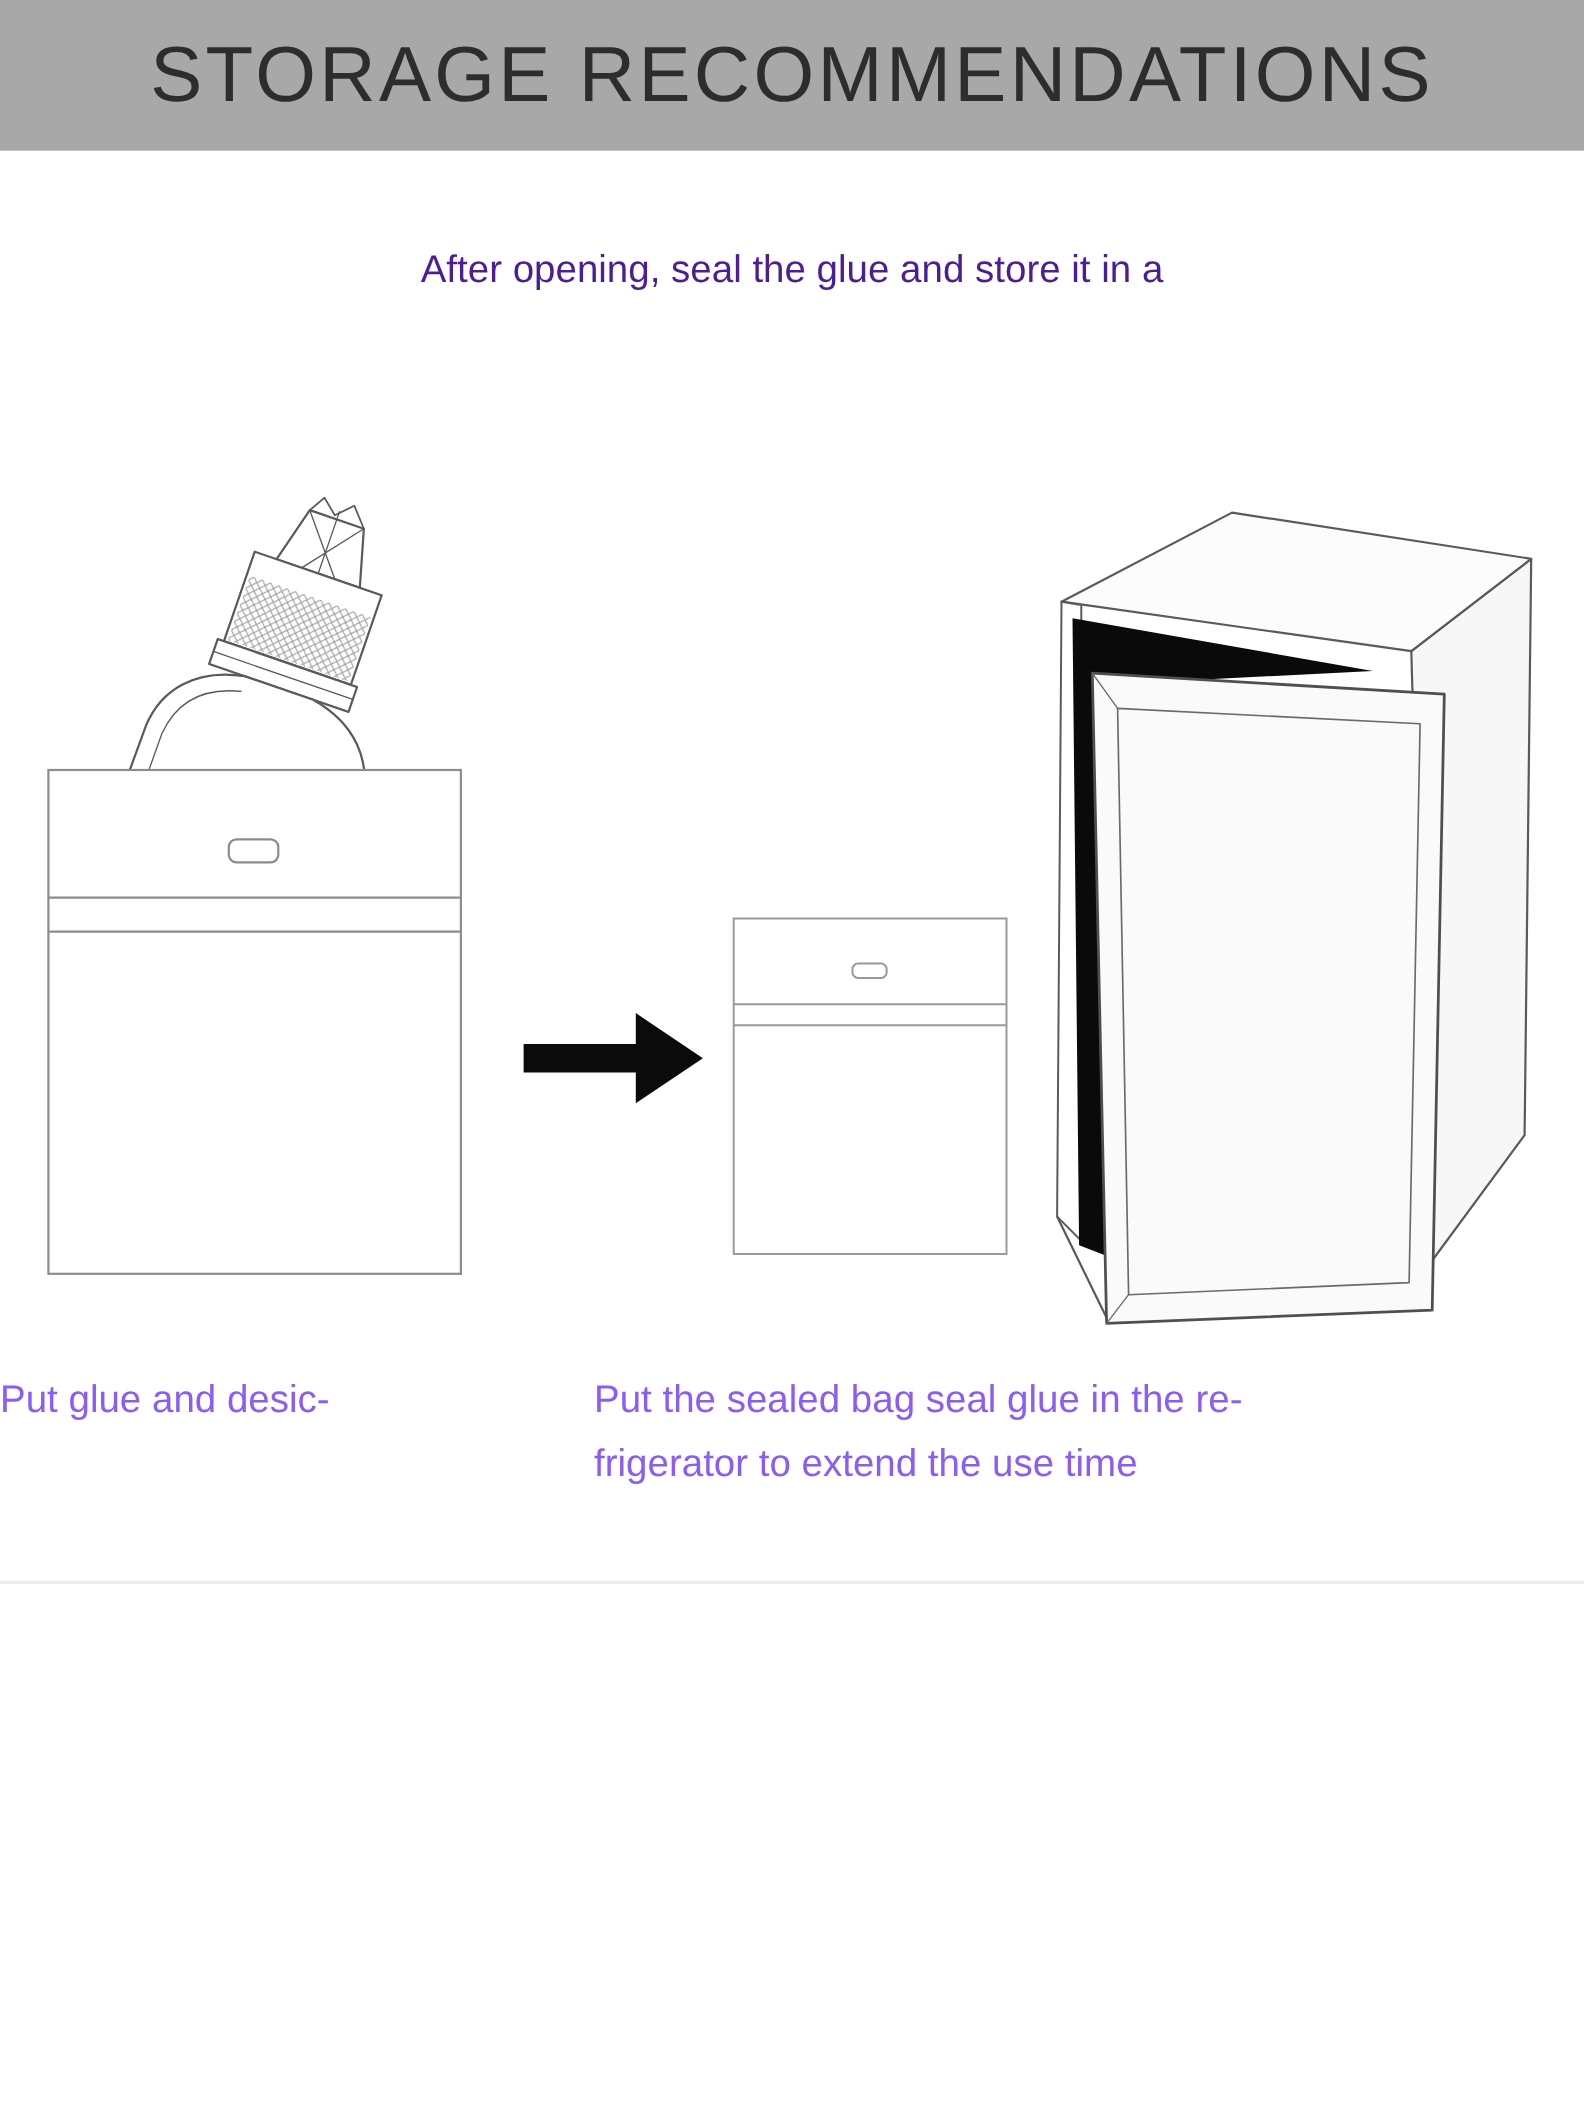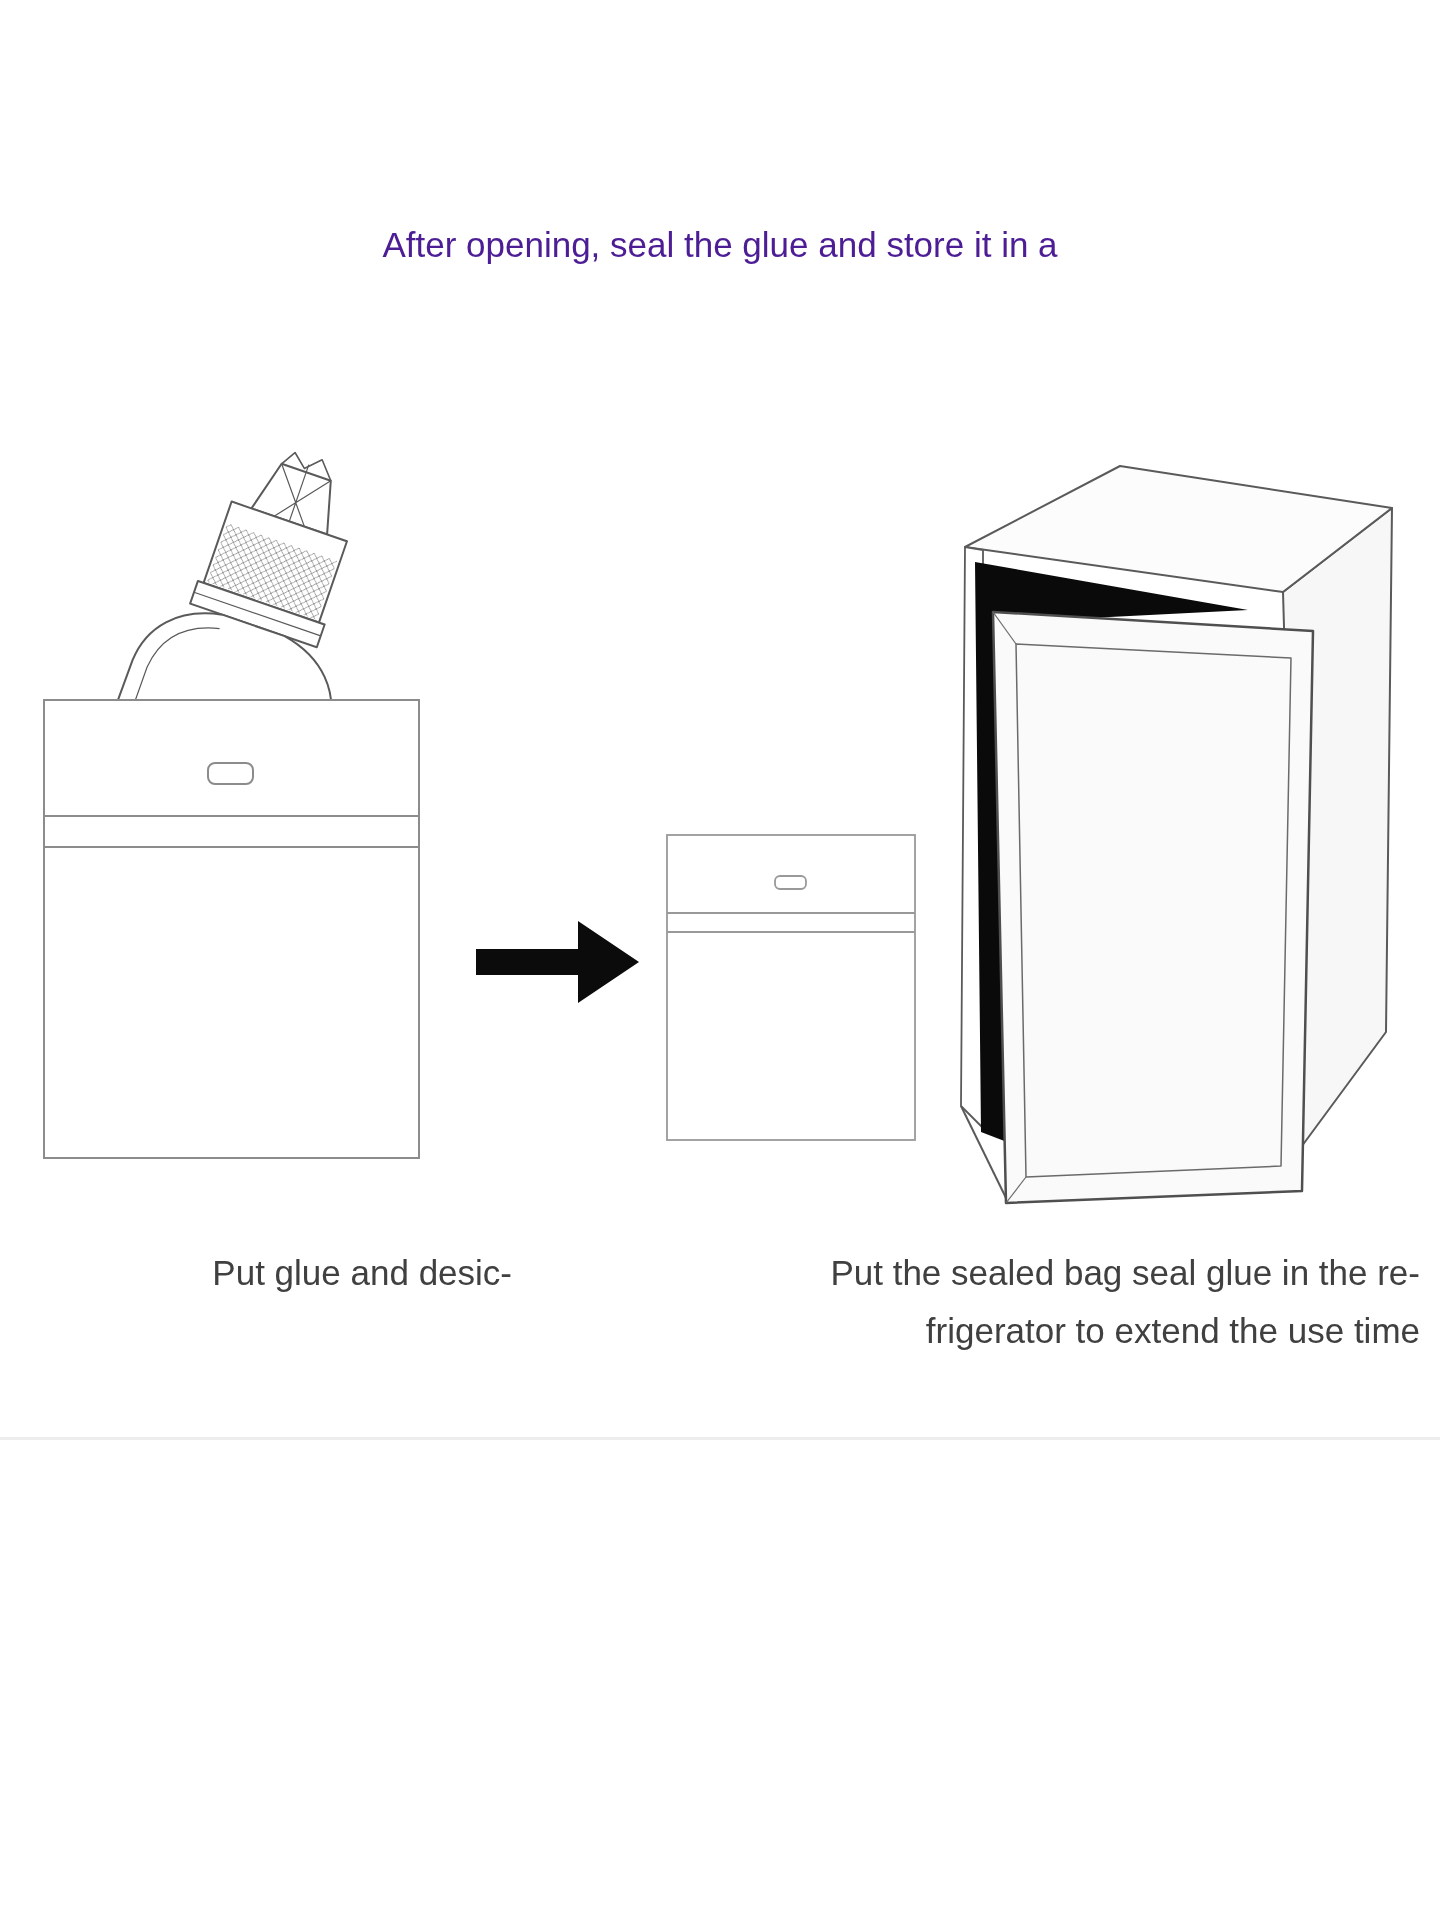--- a/index.html
+++ b/index.html
@@ -40,42 +40,44 @@
     font-weight:400;
   }
   .intro .line{display:block;}
   .art{
     position:absolute;
     left:0; top:0;
     width:1440px; height:1920px;
   }
   .caption{
     position:absolute;
-    text-align:right;
+    text-align:left;
     font-size:35px;
     line-height:58px;
-    color:#404040;
+    color:#8b5cf6;
     font-weight:400;
-    margin-left:40px;
   }
   .caption .line{display:block; white-space:nowrap;}
   .caption-left{left:0; top:1244px; width:472px;}
   .caption-right{left:540px; top:1244px; width:840px;}
   .divider{
     position:absolute;
     left:0; top:1437px;
     width:1440px; height:3px;
     background:#ededed;
   }
 </style>
 </head>
 <body>
 
 <div class="page">
 
+  <header class="header">
+    <h1>STORAGE RECOMMENDATIONS</h1>
+  </header>
 
   <p class="intro">
     <span class="line">After opening, seal the glue and store it in a</span>
   </p>
 
   <svg class="art" viewBox="0 0 1440 1920" aria-hidden="true">
     <defs>
       <pattern id="capHatch" width="8" height="8" patternUnits="userSpaceOnUse">
         <path d="M0,8 L8,0 M0,0 L8,8" stroke="#9a9a9a" stroke-width="1"></path>
       </pattern>

